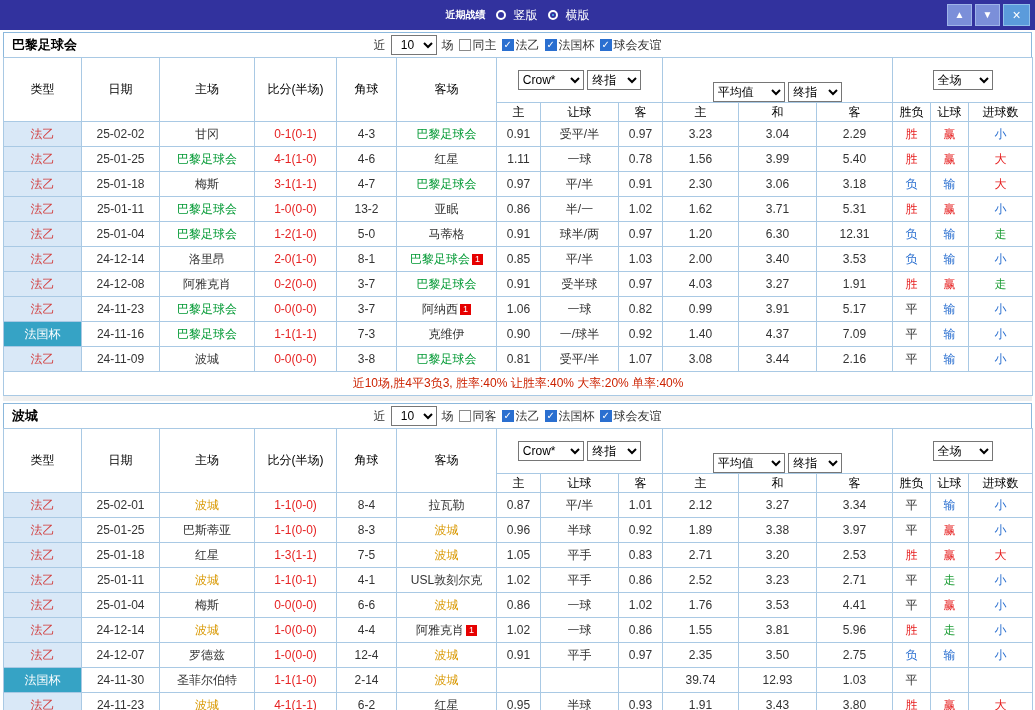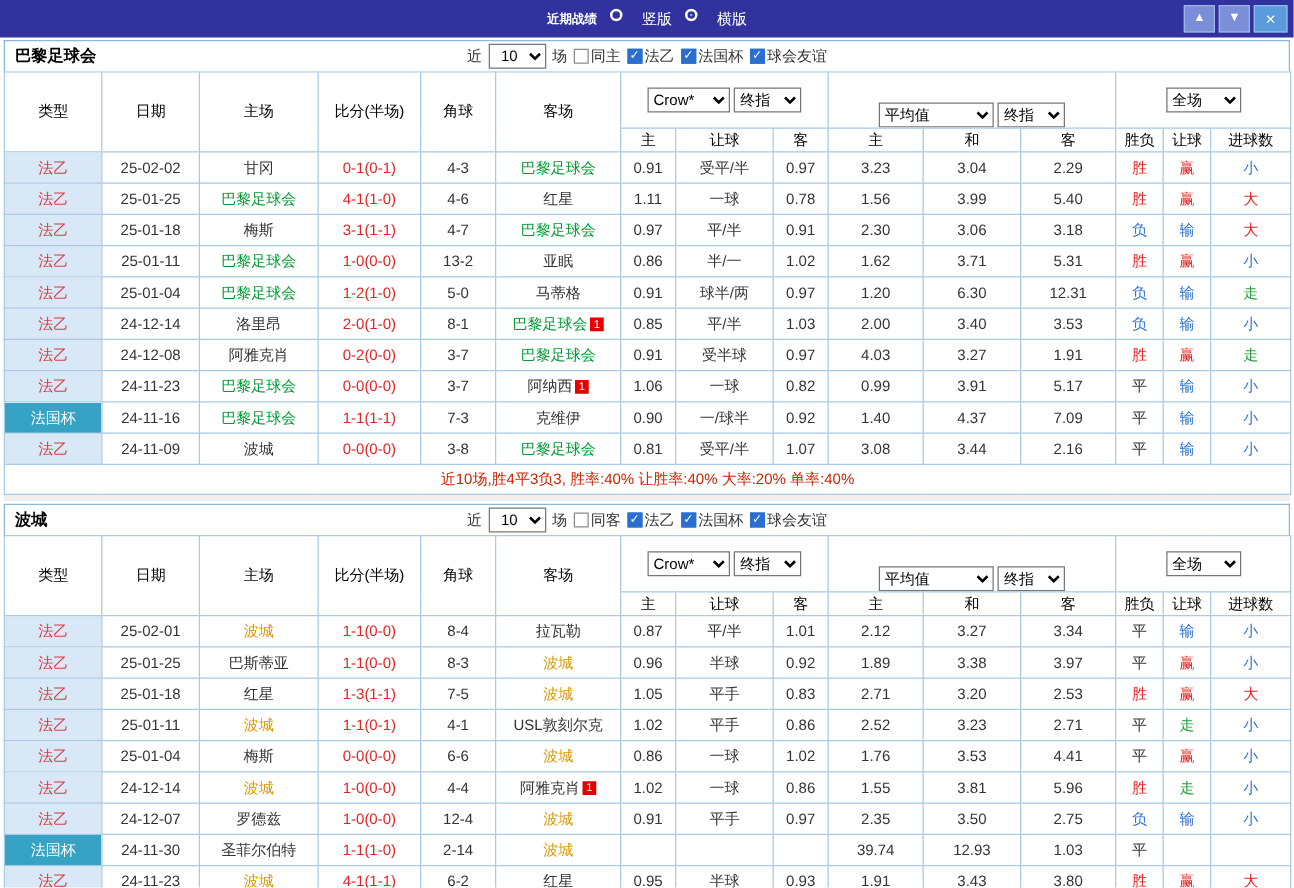--- a/index.html
+++ b/index.html
@@ -5,34 +5,34 @@
   * { box-sizing: border-box; }
   body {
     width: 1035px; height: 710px; margin: 0; overflow: hidden;
     font-family: "Liberation Sans", "DejaVu Sans", sans-serif;
     font-size: 12px; background: #fff; color: #333;
   }
   
   .topbar { height: 30px; background: #32329e; display: flex; align-items: center; position: relative; }
   .tb-center { margin: 0 auto; display: flex; align-items: center; gap: 10px; color: #fff; }
   .tb-title { font-weight: bold; font-size: 10px; }
-  .radio-group { display: flex; align-items: flex-start; gap: 16px; }
+  .radio-group { display: flex; align-items: center; gap: 8px; }
   .radio { width: 10px; height: 10px; border: 2px solid #fff; border-radius: 50%; display: inline-block; position: relative; }
   .radio.sel::after { content: ""; position: absolute; left: 2px; top: 2px; right: 2px; bottom: 2px; background: #49c3f1; border-radius: 50%; }
   .winbtns { position: absolute; right: 5px; top: 4px; display: flex; gap: 3px; }
   .wbtn { width: 25px; height: 22px; border: 1px solid #9fb4e8; background: #7b8fd9; color: #fff; font-size: 10px; line-height: 20px; text-align: center; padding: 0; cursor: pointer; }
   .wbtn.close { background: #5b9bdb; border-color: #8fc0ea; font-size: 14px; width: 27px; }
   
   .gap { height: 5px; background: #efefef; margin: 0 3px; }
   .section { margin: 2px 3px 0; }
   .sec-head { position: relative; height: 25px; border: 1px solid #8cb8dc; border-bottom: 0; display: flex; align-items: center; justify-content: center; gap: 6px; background: #fff; }
   .team-name { position: absolute; left: 8px; font-weight: bold; font-size: 13px; color: #000; }
   .filter { display: flex; align-items: center; gap: 5px; }
   select { font-family: "Liberation Sans", "DejaVu Sans", sans-serif; font-size: 12px; height: 20px; border: 1px solid #767676; background: #fff; }
-  .sel-count { width: 46px; text-align: center; } .sel-m { width: 66px; } .sel-s { width: 54px; } .sel-l { width: 92px; margin-top: 24px; } .sel-full { width: 60px; }
+  .sel-count { width: 46px; text-align: center; } .sel-m { width: 66px; } .sel-s { width: 54px; } .sel-l { width: 72px; margin-top: 24px; } .sel-full { width: 60px; }
   .cb { width: 12px; height: 12px; border: 1px solid #8a8a8a; background: #fff; display: inline-block; position: relative; vertical-align: -2px; margin-right: 2px; cursor: pointer; }
   .cb.on { background: #2a6fd0; border-color: #2a6fd0; }
   .cb.on::after { content: "✓"; color: #fff; font-size: 10px; position: absolute; left: 1px; top: -1px; }
   
   table { width: 100%; border-collapse: collapse; table-layout: fixed; }
   th, td { border: 1px solid #a9c9e4; text-align: center; padding: 0 1px; overflow: hidden; white-space: nowrap; }
   thead th { font-weight: normal; color: #000; background: #fff; }
   tr.grp th { height: 23px; }
   tr.sub th { height: 19px; }
   tbody td { height: 25px; color: #333; background: #fff; }

